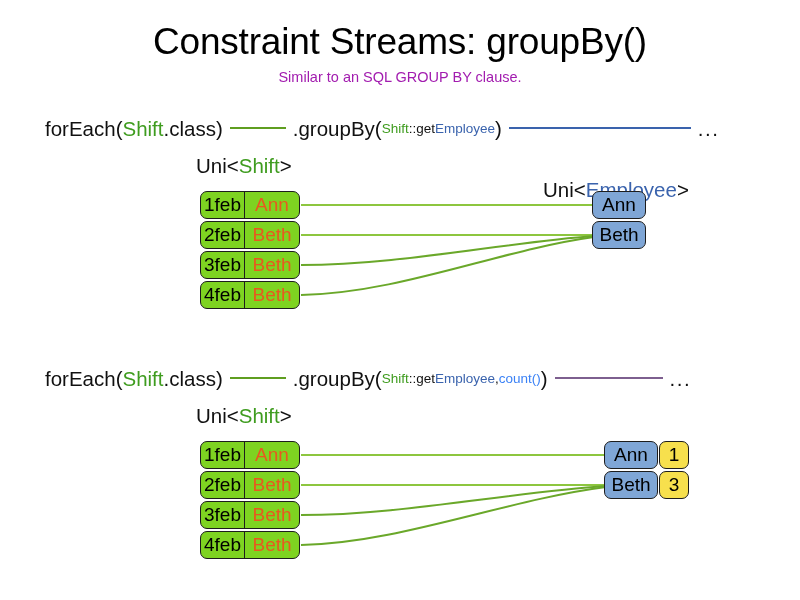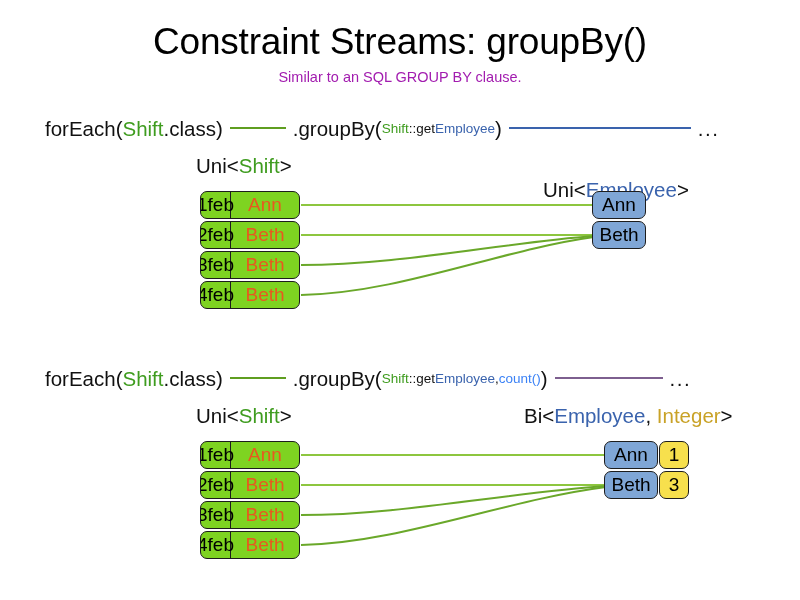--- a/index.html
+++ b/index.html
@@ -114,21 +114,21 @@
     background: #7ed321;
     border: 1.6px solid #1d1d1d;
     border-radius: 7px;
     box-sizing: border-box;
     display: flex;
     align-items: stretch;
     margin-bottom: 2px;
     overflow: hidden;
   }
   .shift-date {
-    width: 30px;
+    width: 44px;
     display: flex;
     align-items: center;
     justify-content: center;
     font-size: 19px;
     color: #000000;
     border-right: 1.6px solid #1d1d1d;
     box-sizing: border-box;
   }
   .shift-name {
     flex: 1;
@@ -253,23 +253,20 @@
       <span class="small tok-count">count()</span>
       <span class="big tok-dark">)</span>
     <span class="hrule purple"></span>
     <span class="ellipsis">...</span>
   </div>
 
   <div class="typelabel" style="left:196px; top:403px;">
     <span class="tok-dark">Uni&lt;</span><span class="tok-shift">Shift</span><span class="tok-dark">&gt;</span>
   </div>
 
-  <div class="typelabel" style="left:524px; top:403px;">
-    <span class="tok-dark">Bi&lt;</span><span class="tok-emp">Employee</span><span class="tok-dark">, </span><span class="tok-int">Integer</span><span class="tok-dark">&gt;</span>
-  </div>
 
   <svg class="connectors" viewBox="0 0 800 600">
     <path d="M301,455 L606,455" stroke="#8dc63f" stroke-width="2" fill="none"></path>
     <path d="M301,485 L606,485" stroke="#8dc63f" stroke-width="2" fill="none"></path>
     <path d="M301,515 C400,515 505,493 606,486" stroke="#6aa82a" stroke-width="2" fill="none"></path>
     <path d="M301,545 C400,543 505,500 606,487" stroke="#6aa82a" stroke-width="2" fill="none"></path>
   </svg>
 
   <div class="shift-stack" style="left:200px; top:441px;">
     <div class="shift-box">

